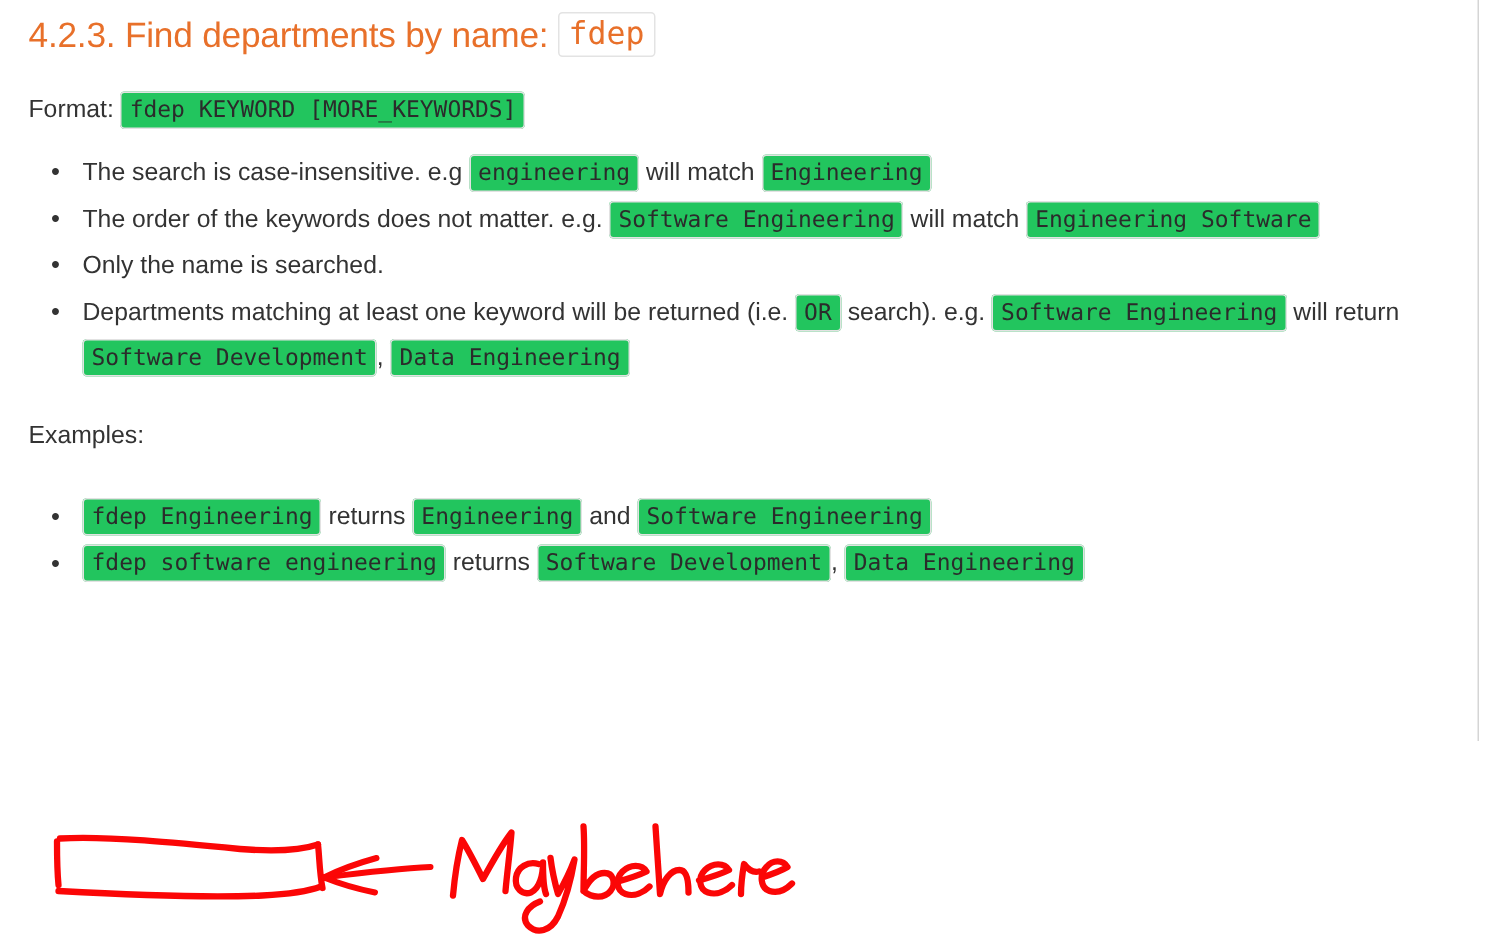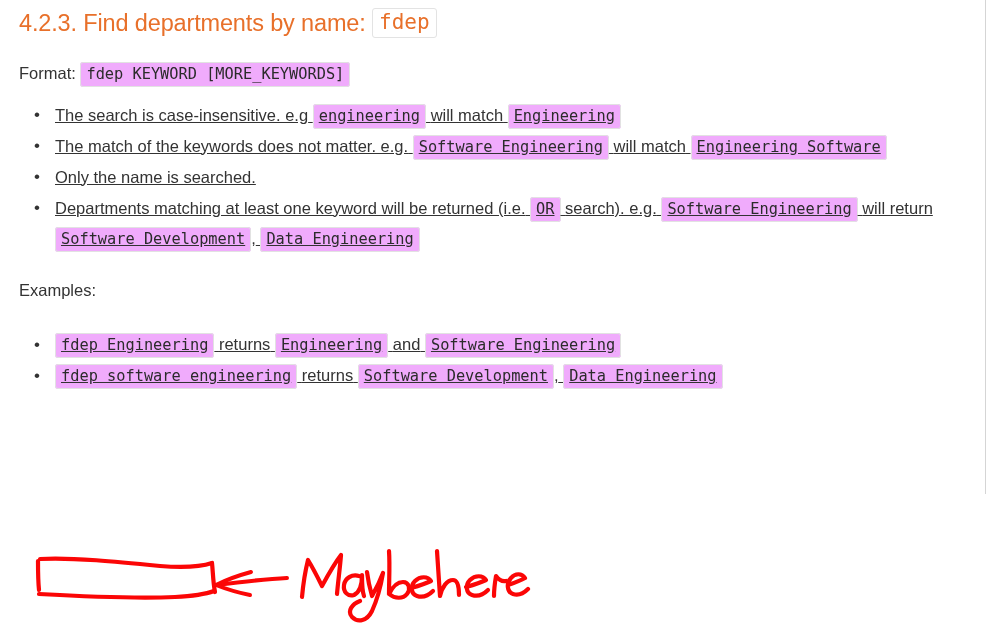--- a/index.html
+++ b/index.html
@@ -57,42 +57,41 @@
     color: #333333;
     margin: 21px 0 0 0;
     max-width: 952px;
   }
   p.para.tight { margin-top: 19px; }
 
   code.c {
     font-family: "DejaVu Sans Mono", monospace;
     font-size: 15.3px;
     color: #2b2b2b;
-    background: #f0abfc;
+    background: #22c55e;
     border: 1px solid #e2e2e2;
     border-radius: 3px;
     padding: 2px 5px 3px 5px;
     white-space: pre-wrap;
     line-height: 1.45;
     box-decoration-break: clone;
     -webkit-box-decoration-break: clone;
   }
 
   ul.bullets {
     margin: 12px 0 0 0;
     padding-left: 36px;
     list-style: none;
   }
   ul.bullets > li {
     font-size: 16.5px;
     line-height: 30.5px;
     color: #333333;
     position: relative;
     margin: 0 0 0.5px 0;
-    text-decoration: underline;
   }
   ul.bullets > li::before {
     content: "\2022";
     position: absolute;
     left: -21px;
     top: 0;
     font-size: 17px;
     color: #333333;
     line-height: 30.5px;
   }
@@ -128,21 +127,21 @@
   </p>
 
   <ul class="bullets">
     <li>
       <span>The search is case-insensitive. e.g</span>
       <code class="c">engineering</code>
       <span>will match</span>
       <code class="c">Engineering</code>
     </li>
     <li>
-      <span>The match of the keywords does not matter. e.g.</span>
+      <span>The order of the keywords does not matter. e.g.</span>
       <code class="c">Software Engineering</code>
       <span>will match</span>
       <code class="c">Engineering Software</code>
     </li>
     <li>
       <span>Only the name is searched.</span>
     </li>
     <li>
       <span>Departments matching at least one keyword will be returned (i.e.</span>
       <code class="c">OR</code>

